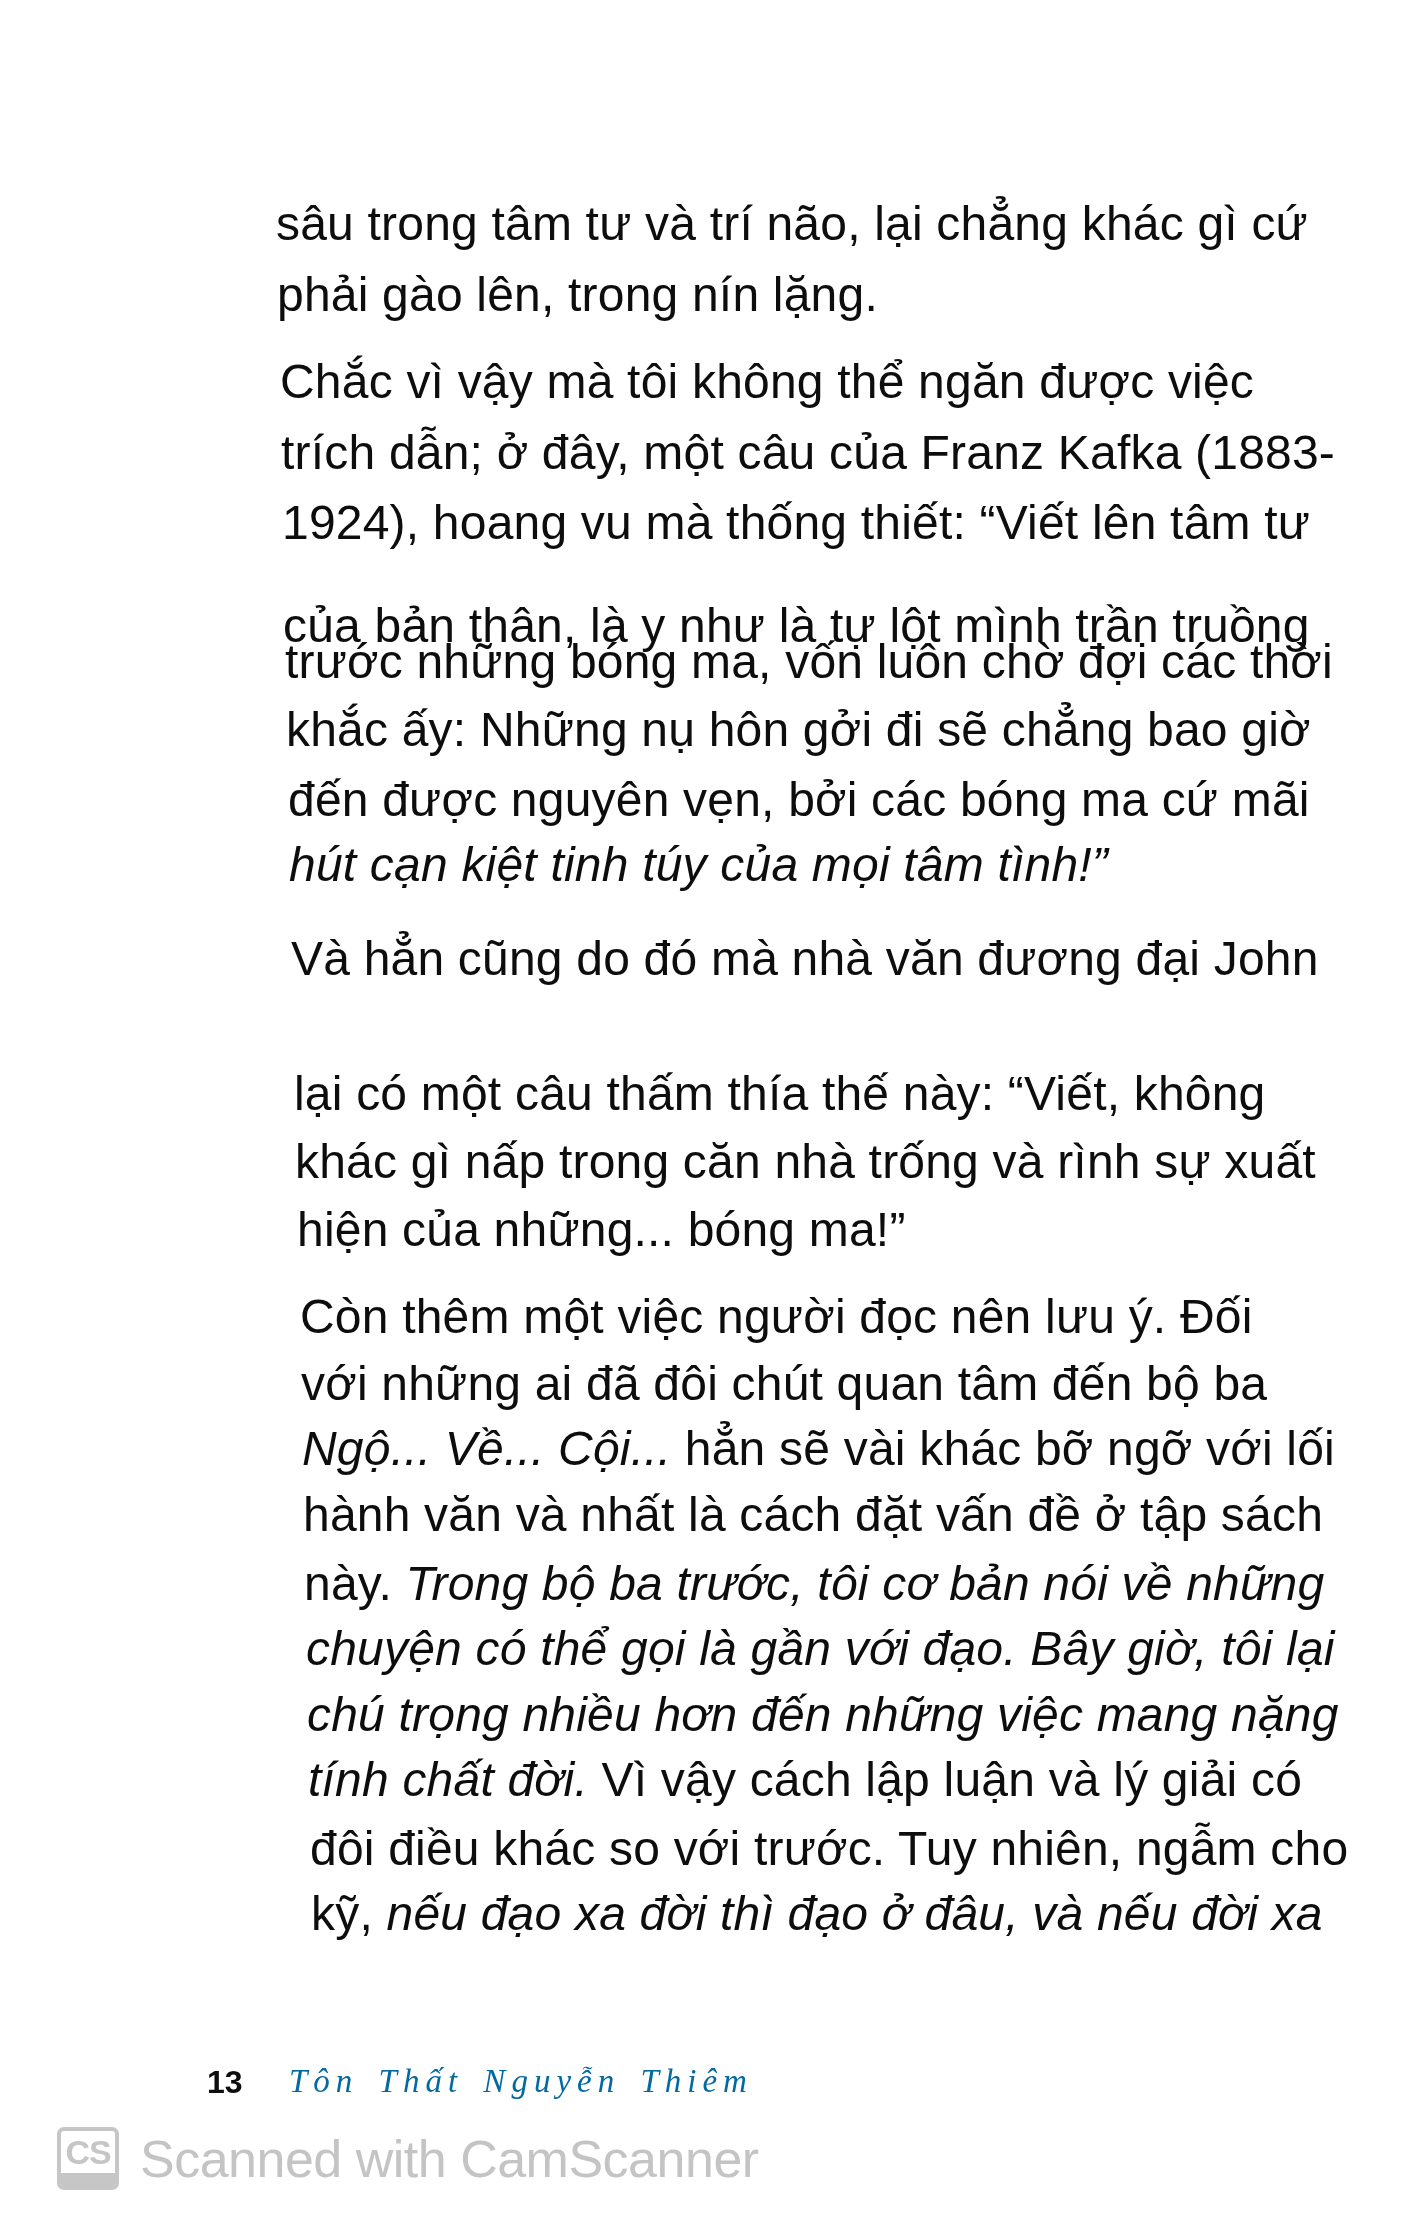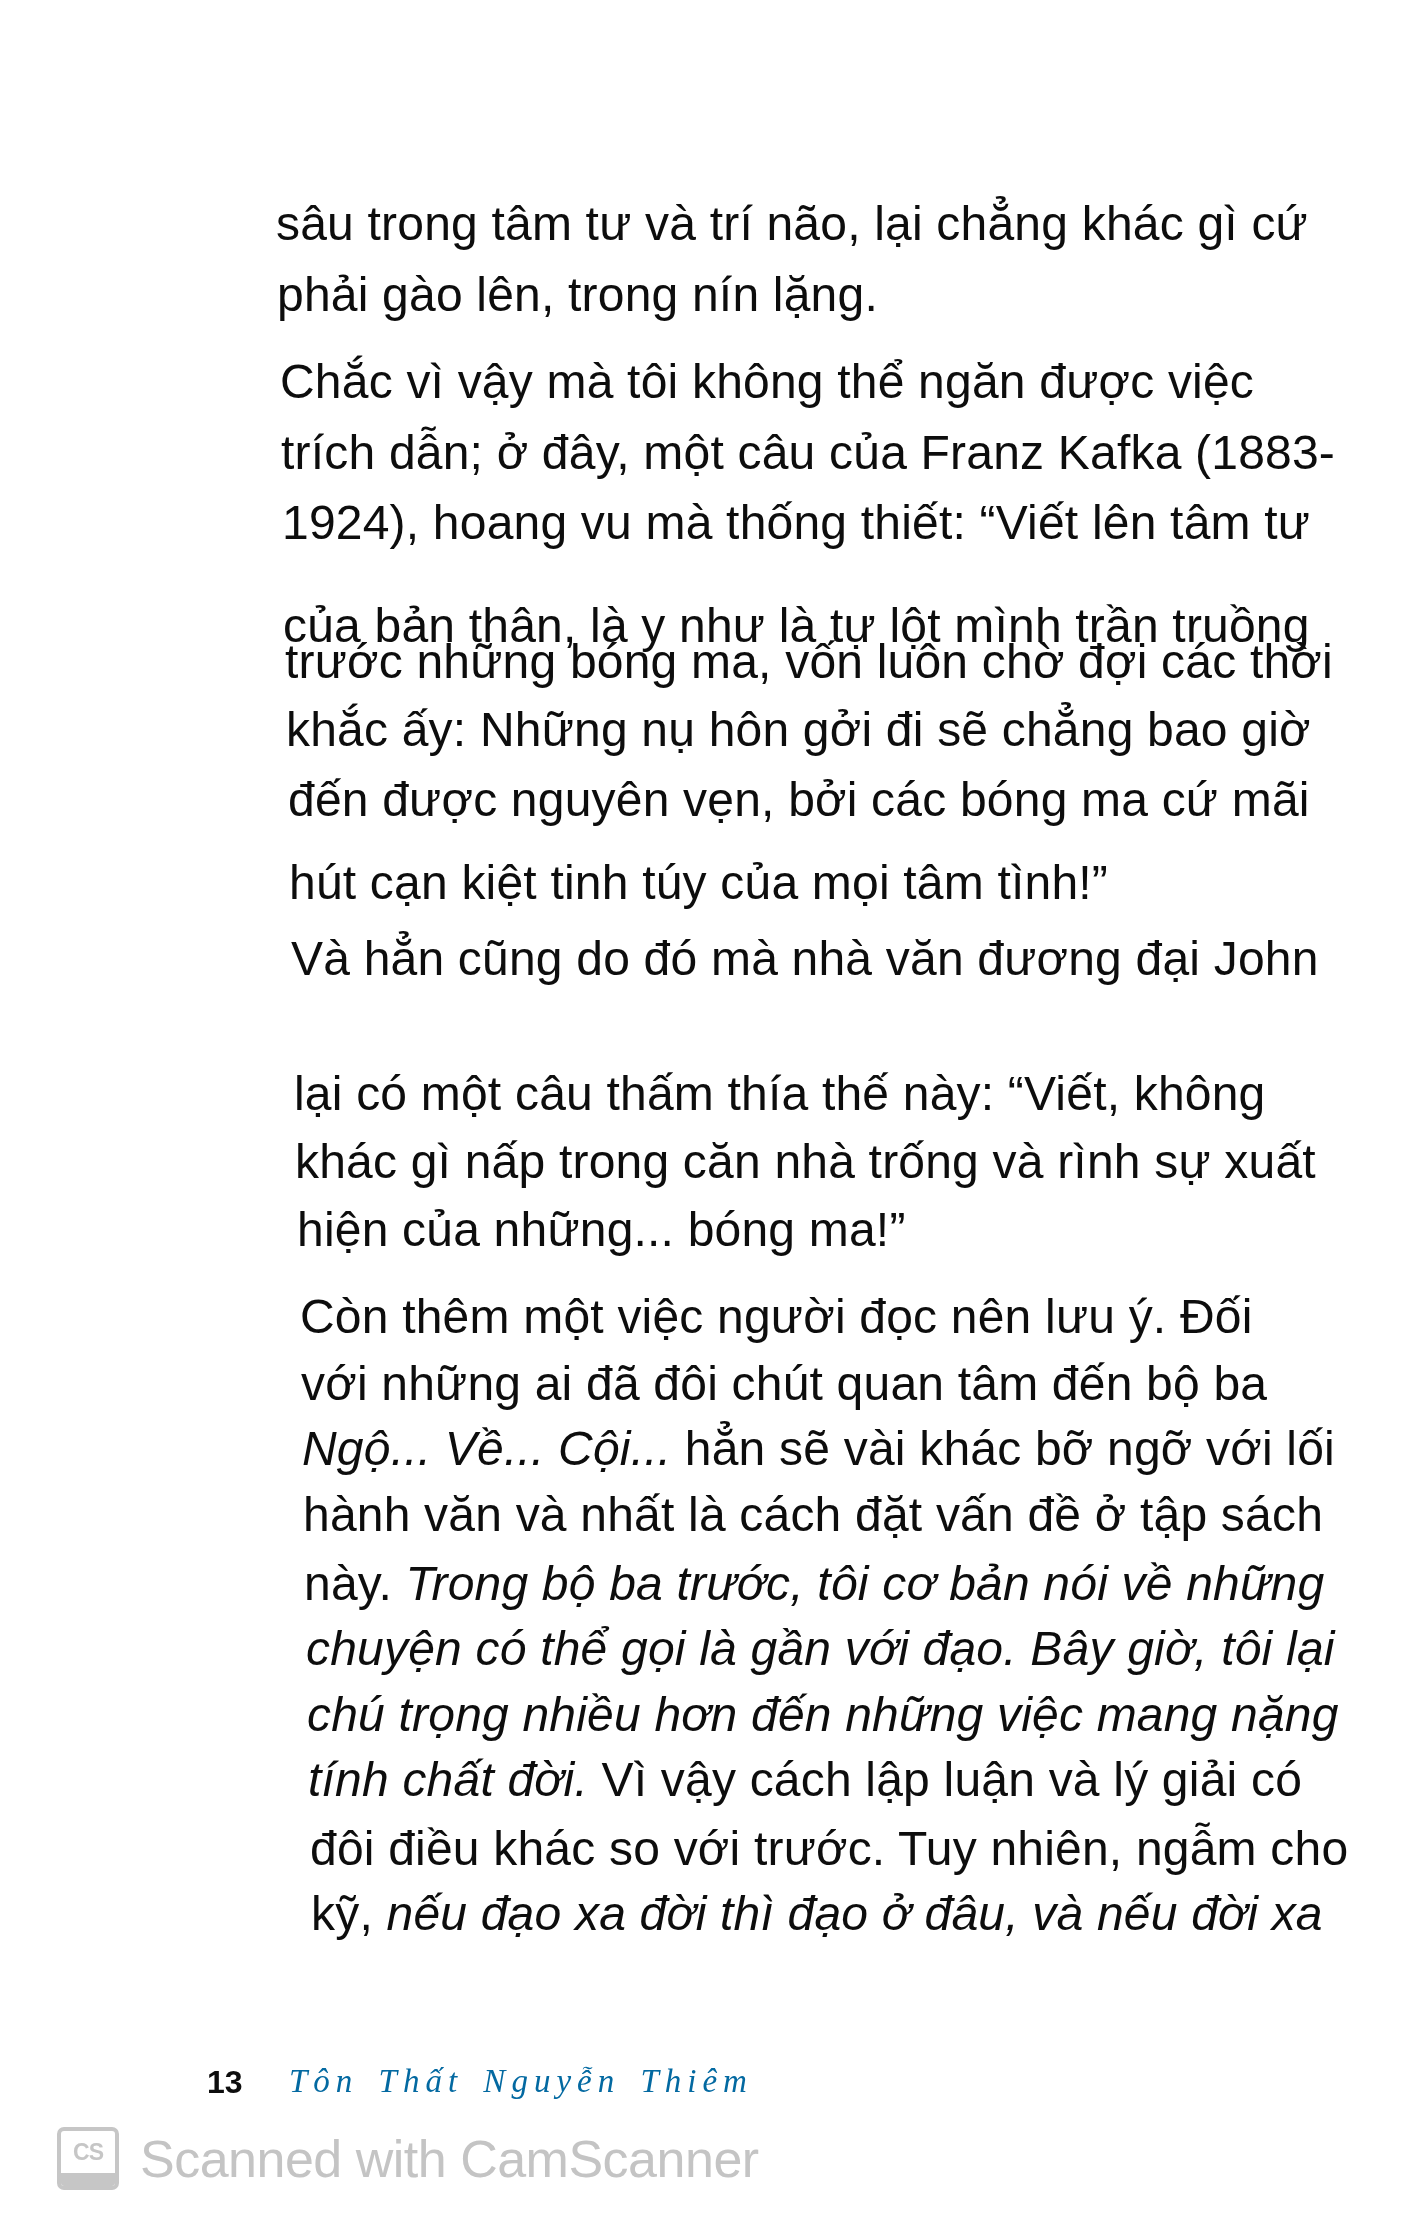--- a/index.html
+++ b/index.html
@@ -70,21 +70,21 @@
     height: 13px;
     background: #c6c6c6;
   }
   .cs-logo .cs-text {
     position: absolute;
     left: 0; right: 0;
     top: 6px;
     text-align: center;
     font-family: "Liberation Sans", sans-serif;
     font-weight: bold;
-    font-size: 23px;
+    font-size: 34px;
     line-height: 30px;
     color: #c6c6c6;
     letter-spacing: -1px;
   }
   .cs-watermark {
     position: absolute;
     left: 140px;
     top: 2133px;
     font-family: "Liberation Sans", sans-serif;
     font-size: 52px;
@@ -105,21 +105,21 @@
   </div>
 
   <div class="para">
     <div class="ln" style="top:364px;left:257px;width:968px;"><span>Chắc vì vậy mà tôi không thể ngăn được việc</span></div>
     <div class="ln" style="top:435px;left:258px;width:967px;"><span>trích dẫn; ở đây, một câu của Franz Kafka (1883-</span></div>
     <div class="ln" style="top:505px;left:259px;width:966px;"><span>1924), hoang vu mà thống thiết: “Viết lên tâm tư</span></div>
     <div class="ln" style="top:608px;left:260px;width:965px;"><span>của bản thân, là y như là tự lột mình trần truồng</span></div>
     <div class="ln" style="top:644px;left:262px;width:963px;"><span>trước những bóng ma, vốn luôn chờ đợi các thời</span></div>
     <div class="ln" style="top:712px;left:263px;width:962px;"><span>khắc ấy: Những nụ hôn gởi đi sẽ chẳng bao giờ</span></div>
     <div class="ln" style="top:782px;left:265px;width:960px;"><span>đến được nguyên vẹn, bởi các bóng ma cứ mãi</span></div>
-    <div class="ln last" style="top:865px;left:266px;width:959px;"><span>hút cạn kiệt tinh túy của mọi tâm tình!”</span></div>
+    <div class="ln last" style="top:847px;left:266px;width:959px;font-style:italic;"><span>hút cạn kiệt tinh túy của mọi tâm tình!”</span></div>
   </div>
 
   <div class="para">
     <div class="ln" style="top:941px;left:268px;width:956px;"><span>Và hẳn cũng do đó mà nhà văn đương đại John</span></div>
     <div class="ln" style="top:1076px;left:271px;width:953px;"><span>lại có một câu thấm thía thế này: “Viết, không</span></div>
     <div class="ln" style="top:1144px;left:272px;width:952px;"><span>khác gì nấp trong căn nhà trống và rình sự xuất</span></div>
     <div class="ln last" style="top:1212px;left:274px;width:950px;"><span>hiện của những... bóng ma!”</span></div>
   </div>
 
   <div class="para">

